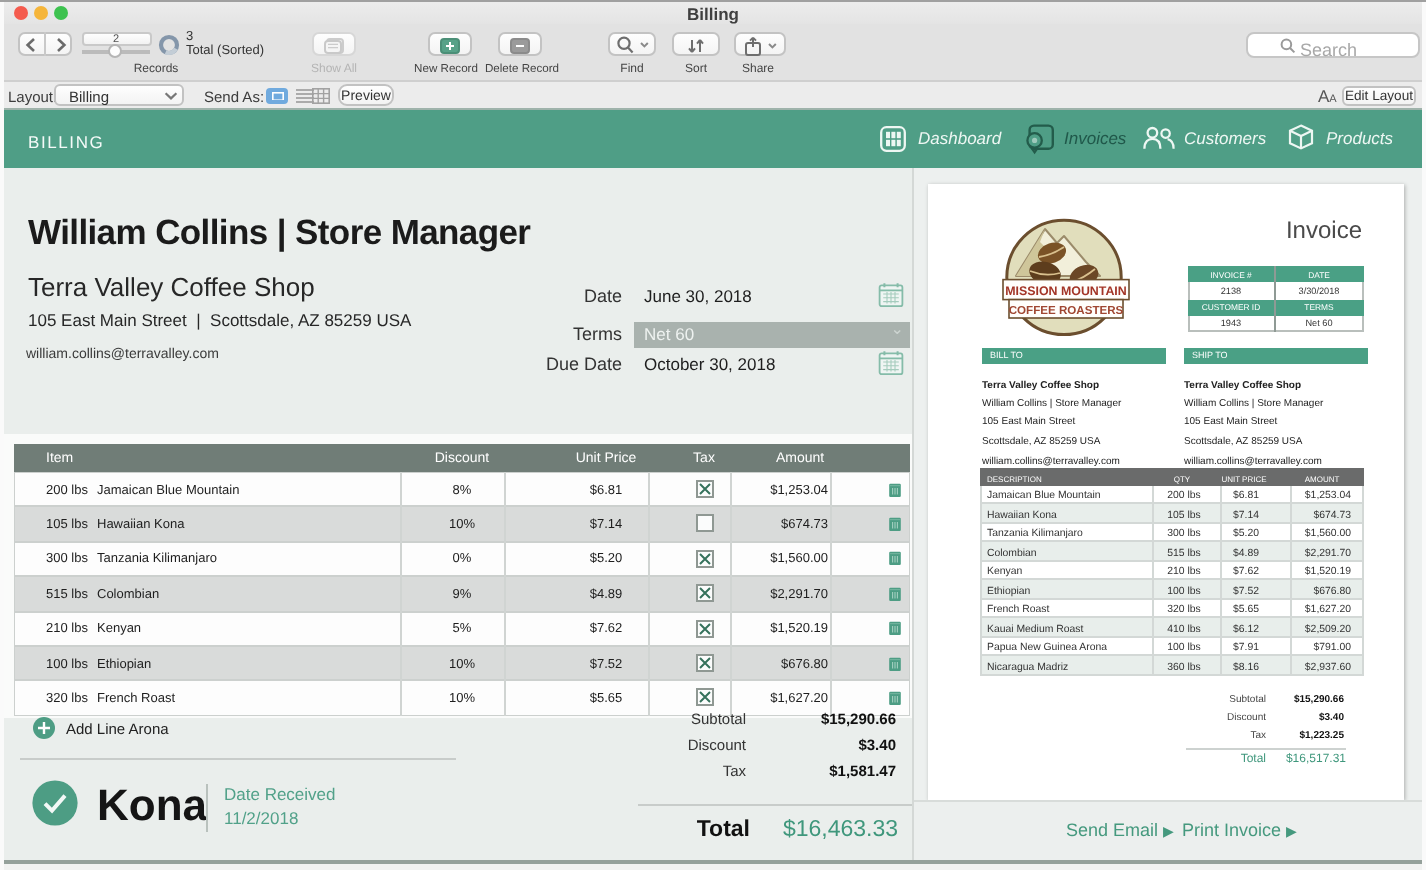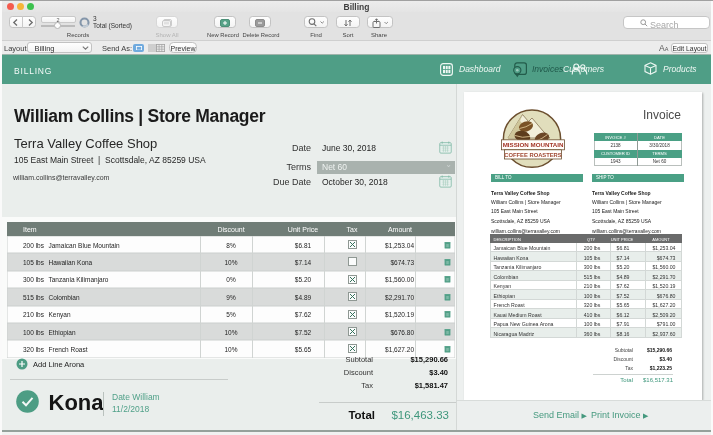--- a/index.html
+++ b/index.html
@@ -201,21 +201,21 @@
     <path d="M4.9 13.2 L6.3 15.2 L7.7 13.2" fill="none" stroke="#235c4b" stroke-width="1.1"></path>
   </svg>
 <div class="abs nav navactive" style="left:532px;">Invoices</div>
 
 <svg class="abs" style="left:571px; top:62.5px;" width="17" height="12" viewBox="0 0 17 12">
     <circle cx="5.2" cy="3.4" r="2.4" fill="none" stroke="#eef7f3" stroke-width="1.15"></circle>
     <path d="M1.2 11.4 C1.2 7.6 3.2 6.4 5.2 6.4 C7.2 6.4 9.2 7.6 9.2 11.4" fill="none" stroke="#eef7f3" stroke-width="1.15"></path>
     <circle cx="11.8" cy="3.8" r="2.1" fill="none" stroke="#eef7f3" stroke-width="1.1"></circle>
     <path d="M12.8 6.6 C14.8 7 15.8 8.4 15.8 11.4" fill="none" stroke="#eef7f3" stroke-width="1.1"></path>
   </svg>
-<div class="abs nav" style="left:563px;">Customers</div>
+<div class="abs nav" style="left:592px;">Customers</div>
 
 <svg class="abs" style="left:644px; top:62px;" width="13" height="13" viewBox="0 0 13 13">
     <path d="M6.5 0.8 L12 3.4 V9.6 L6.5 12.2 L1 9.6 V3.4 Z" fill="none" stroke="#eef7f3" stroke-width="1.1"></path>
     <path d="M1 3.4 L6.5 6 L12 3.4 M6.5 6 V12.2" fill="none" stroke="#eef7f3" stroke-width="1.1"></path>
   </svg>
 <div class="abs nav" style="left:663px;">Products</div>
 
 <div class="abs" id="h1">William Collins | Store Manager</div>
 <div class="abs" id="h2">Terra Valley Coffee Shop</div>
 <div class="abs" id="h3">105 East Main Street&nbsp; |&nbsp; Scottsdale, AZ 85259 USA</div>
@@ -366,21 +366,21 @@
   </svg>
 <div class="abs" style="left:33px; top:360px; font-size:7.5px; color:#222;">Add Line Arona</div>
 <div class="abs" style="left:10px; top:379px; width:218px; height:1px; background:#c8ccca;"></div>
 
 <svg class="abs" style="left:16px; top:389.5px;" width="23" height="23" viewBox="0 0 23 23">
     <circle cx="11.5" cy="11.5" r="11.3" fill="#4d9d84"></circle>
     <path d="M6.5 11.8 L10 15.3 L16.5 7.8" stroke="#f2f8f6" stroke-width="2" fill="none"></path>
   </svg>
 <div class="abs" id="paidtxt">Kona</div>
 <div class="abs" style="left:103px; top:392px; width:1px; height:24px; background:#b9c1bd;"></div>
-<div class="abs recv" style="left:112px; top:392px;">Date William</div>
+<div class="abs recv" style="left:112px; top:392px;">Date Received</div>
 <div class="abs recv" style="left:112px; top:404px;">11/2/2018</div>
 
 <div class="abs sumlab" style="left:293px; top:355px;">Subtotal</div>
 <div class="abs sumval" style="left:373px; top:355px;">$15,290.66</div>
 <div class="abs sumlab" style="left:293px; top:368px;">Discount</div>
 <div class="abs sumval" style="left:373px; top:368px;">$3.40</div>
 <div class="abs sumlab" style="left:293px; top:381px;">Tax</div>
 <div class="abs sumval" style="left:373px; top:381px;">$1,581.47</div>
 <div class="abs" style="left:319px; top:402px; width:139px; height:1px; background:#c8ccca;"></div>
 <div class="abs" style="left:305px; top:409px; width:70px; text-align:right; font-size:11.5px; font-weight:bold; color:#111;">Total</div>

